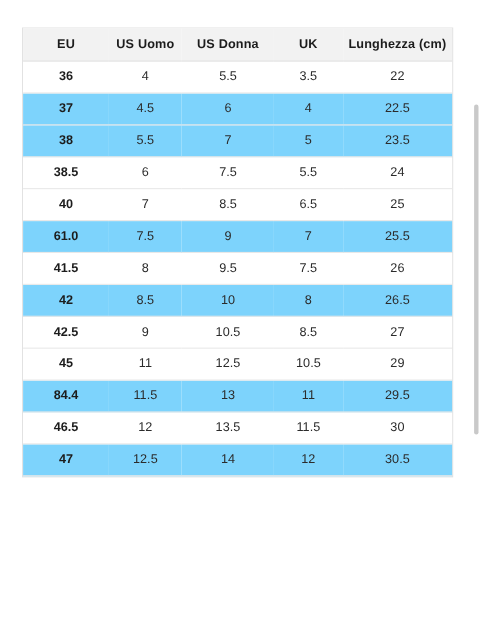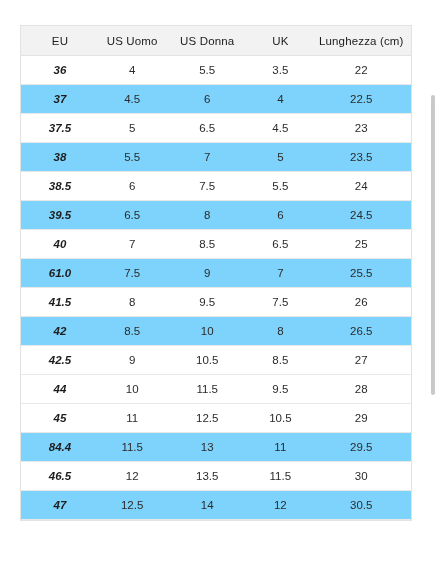--- a/index.html
+++ b/index.html
@@ -55,21 +55,21 @@
   table.size-table col.c-eu       { width: 20.0%; }
   table.size-table col.c-usuomo   { width: 17.0%; }
   table.size-table col.c-usdonna  { width: 21.5%; }
   table.size-table col.c-uk       { width: 16.0%; }
   table.size-table col.c-length   { width: 25.5%; }
 
   table.size-table thead th {
     background: #f2f2f2;
     color: #1c1c1c;
     font-size: 11.5px;
-    font-weight: normal;
+    font-weight: bold;
     letter-spacing: 0.15px;
     text-align: center;
     height: 29px;
     padding: 0 2px;
     border-bottom: 1px solid #e2e2e2;
     white-space: nowrap;
   }
 
   table.size-table tbody td {
     height: 28px;
@@ -78,21 +78,20 @@
     text-align: center;
     padding: 0 2px;
     border-bottom: 1px solid #e8e8e8;
     white-space: nowrap;
     font-weight: normal;
   }
 
   table.size-table tbody td.eu-cell {
     font-weight: bold;
     color: #1c1c1c;
-    font-style: italic;
   }
 
   table.size-table tbody tr.row-alt td {
     background: #7dd3fc;
   }
   table.size-table tbody tr.row-base td {
     background: #ffffff;
   }
 
   
@@ -146,48 +145,34 @@
               <td>3.5</td>
               <td>22</td>
             </tr>
             <tr class="row-alt">
               <td class="eu-cell">37</td>
               <td>4.5</td>
               <td>6</td>
               <td>4</td>
               <td>22.5</td>
             </tr>
-            <tr class="row-base">
-              <td class="eu-cell">37.5</td>
-              <td>5</td>
-              <td>6.5</td>
-              <td>4.5</td>
-              <td>23</td>
-            </tr>
             <tr class="row-alt">
               <td class="eu-cell">38</td>
               <td>5.5</td>
               <td>7</td>
               <td>5</td>
               <td>23.5</td>
             </tr>
             <tr class="row-base">
               <td class="eu-cell">38.5</td>
               <td>6</td>
               <td>7.5</td>
               <td>5.5</td>
               <td>24</td>
             </tr>
-            <tr class="row-alt">
-              <td class="eu-cell">39.5</td>
-              <td>6.5</td>
-              <td>8</td>
-              <td>6</td>
-              <td>24.5</td>
-            </tr>
             <tr class="row-base">
               <td class="eu-cell">40</td>
               <td>7</td>
               <td>8.5</td>
               <td>6.5</td>
               <td>25</td>
             </tr>
             <tr class="row-alt">
               <td class="eu-cell">61.0</td>
               <td>7.5</td>
@@ -210,27 +195,20 @@
               <td>26.5</td>
             </tr>
             <tr class="row-base">
               <td class="eu-cell">42.5</td>
               <td>9</td>
               <td>10.5</td>
               <td>8.5</td>
               <td>27</td>
             </tr>
             <tr class="row-base">
-              <td class="eu-cell">44</td>
-              <td>10</td>
-              <td>11.5</td>
-              <td>9.5</td>
-              <td>28</td>
-            </tr>
-            <tr class="row-base">
               <td class="eu-cell">45</td>
               <td>11</td>
               <td>12.5</td>
               <td>10.5</td>
               <td>29</td>
             </tr>
             <tr class="row-alt">
               <td class="eu-cell">84.4</td>
               <td>11.5</td>
               <td>13</td>

